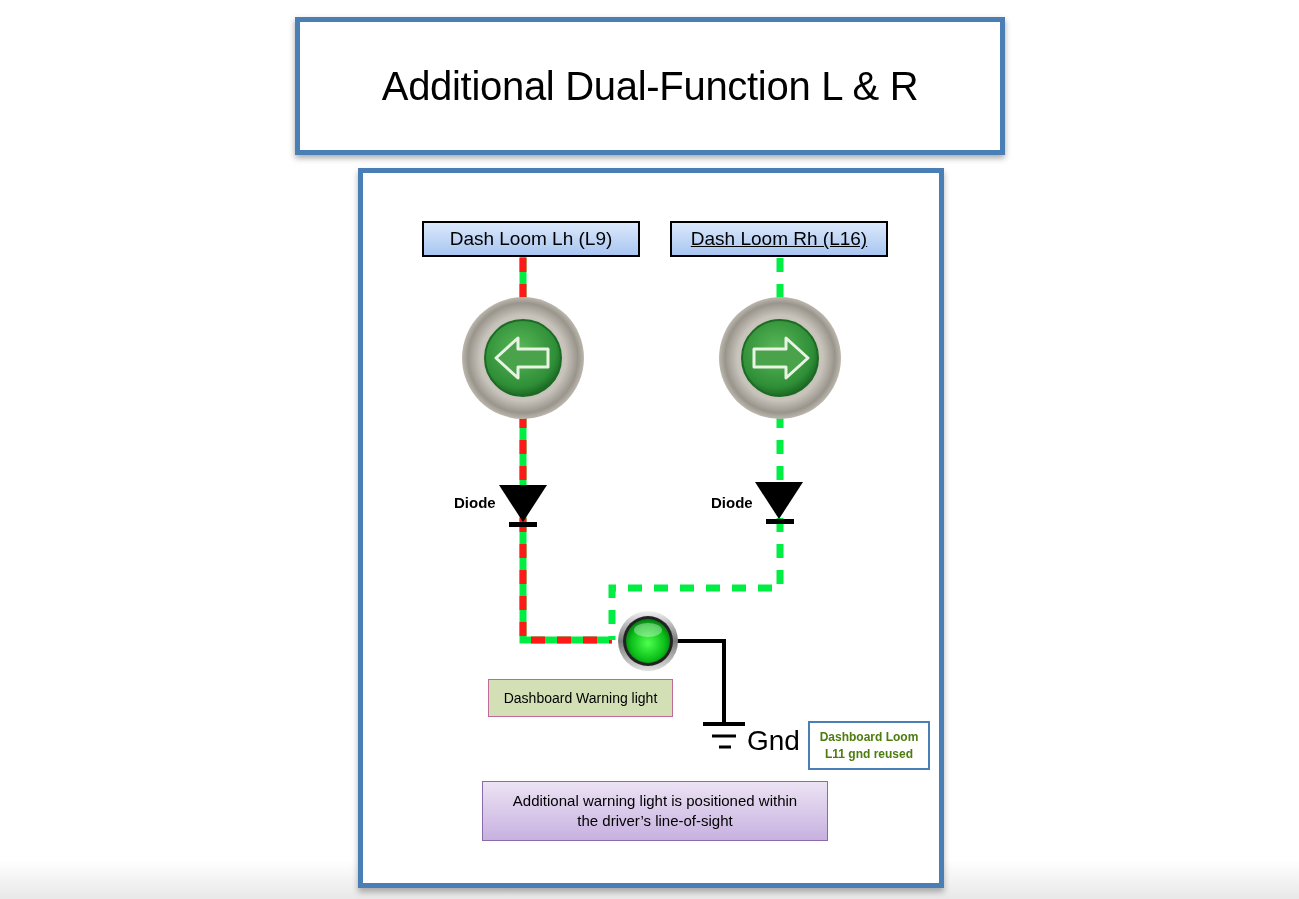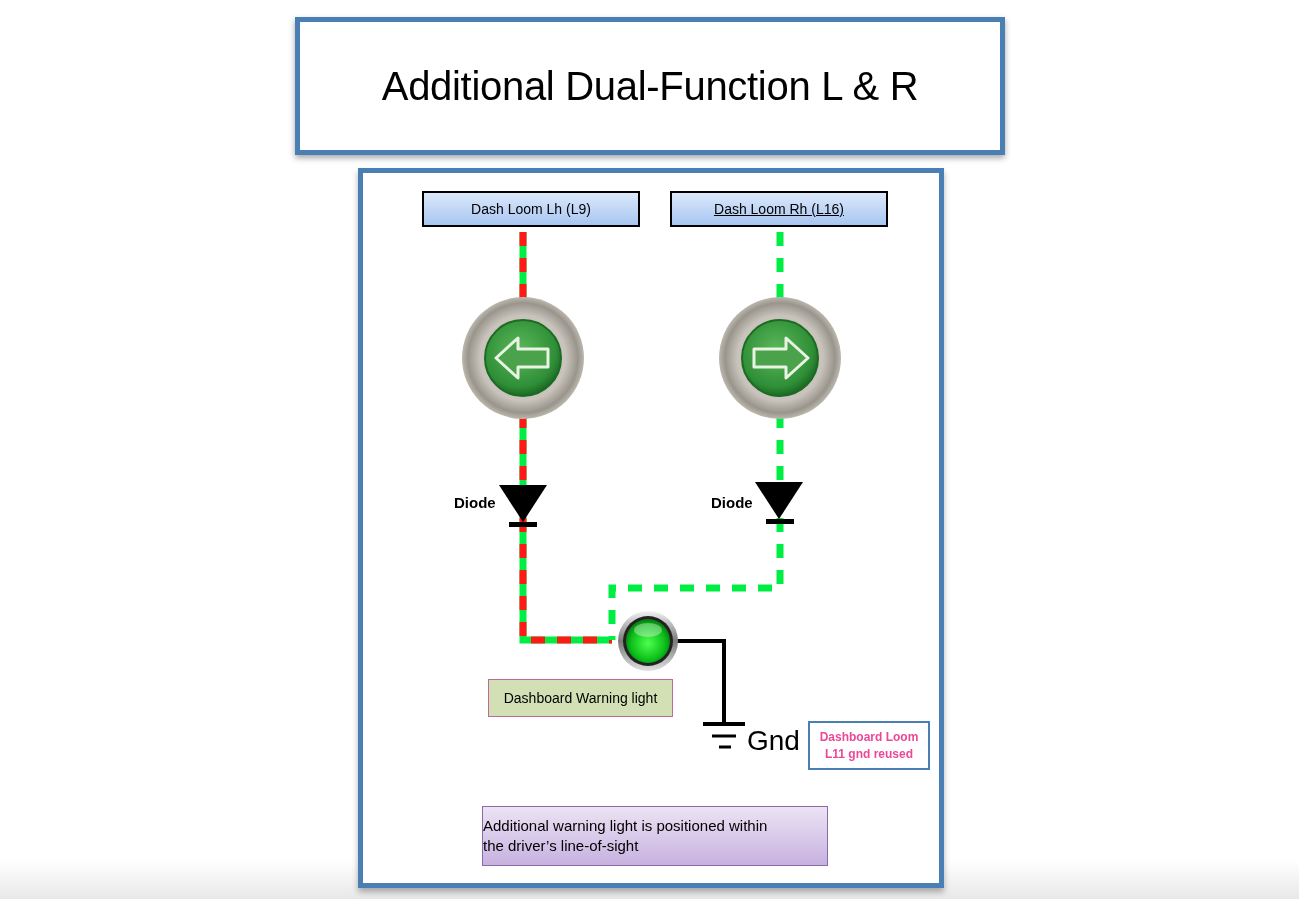--- a/index.html
+++ b/index.html
@@ -18,42 +18,42 @@
   .diagram-box {
     position:absolute; left:358px; top:168px; width:576px; height:710px;
     border:5px solid #4a7fb5; background:#fff;
     box-shadow: 0 4px 6px rgba(0,0,0,0.3);
   }
   svg#wiring { position:absolute; left:0; top:0; }
   .loom-label {
     position:absolute; height:32px; border:2px solid #000;
     background: linear-gradient(to bottom, #dbe8fb, #a8c6f1);
     display:flex; align-items:center; justify-content:center;
-    font-size:14px; color:#000;
+    font-size:19px; color:#000;margin-top:30px;
   }
   .diode-label { position:absolute; font-size:15px; font-weight:bold; color:#000; }
   .warning-label {
     position:absolute; left:488px; top:679px; width:183px; height:36px;
     background:#d3dfb5; border:1px solid #c06a9a;
     display:flex; align-items:center; justify-content:center;
     font-size:14px; color:#000;
   }
   .gnd-label { position:absolute; left:747px; top:725px; font-size:28px; color:#000; }
   .loom-note {
     position:absolute; left:808px; top:721px; width:118px; height:45px;
     border:2px solid #4a7fb5; background:#fff;
     display:flex; flex-direction:column; align-items:center; justify-content:center;
-    font-size:12px; font-weight:bold; color:#ec4899; line-height:17px;
+    font-size:12px; font-weight:bold; color:#4d7c0f; line-height:17px;
   }
   .info-note {
     position:absolute; left:482px; top:781px; width:344px; height:58px;
     border:1px solid #8a6aa8;
     background: linear-gradient(to bottom, #ece3f4, #c7b1e0);
-    display:flex; flex-direction:column; justify-content:center;
-    font-size:15px; color:#000; line-height:20px;margin-top:25px;
+    display:flex; flex-direction:column; align-items:center; justify-content:center;
+    font-size:15px; color:#000; line-height:20px;
   }
 </style>
 </head>
 <body>
 
 <div class="title-box">
   <div class="title-line">Additional Dual-Function L &amp; R</div>
 </div>
 
 <div class="diagram-box"></div>

